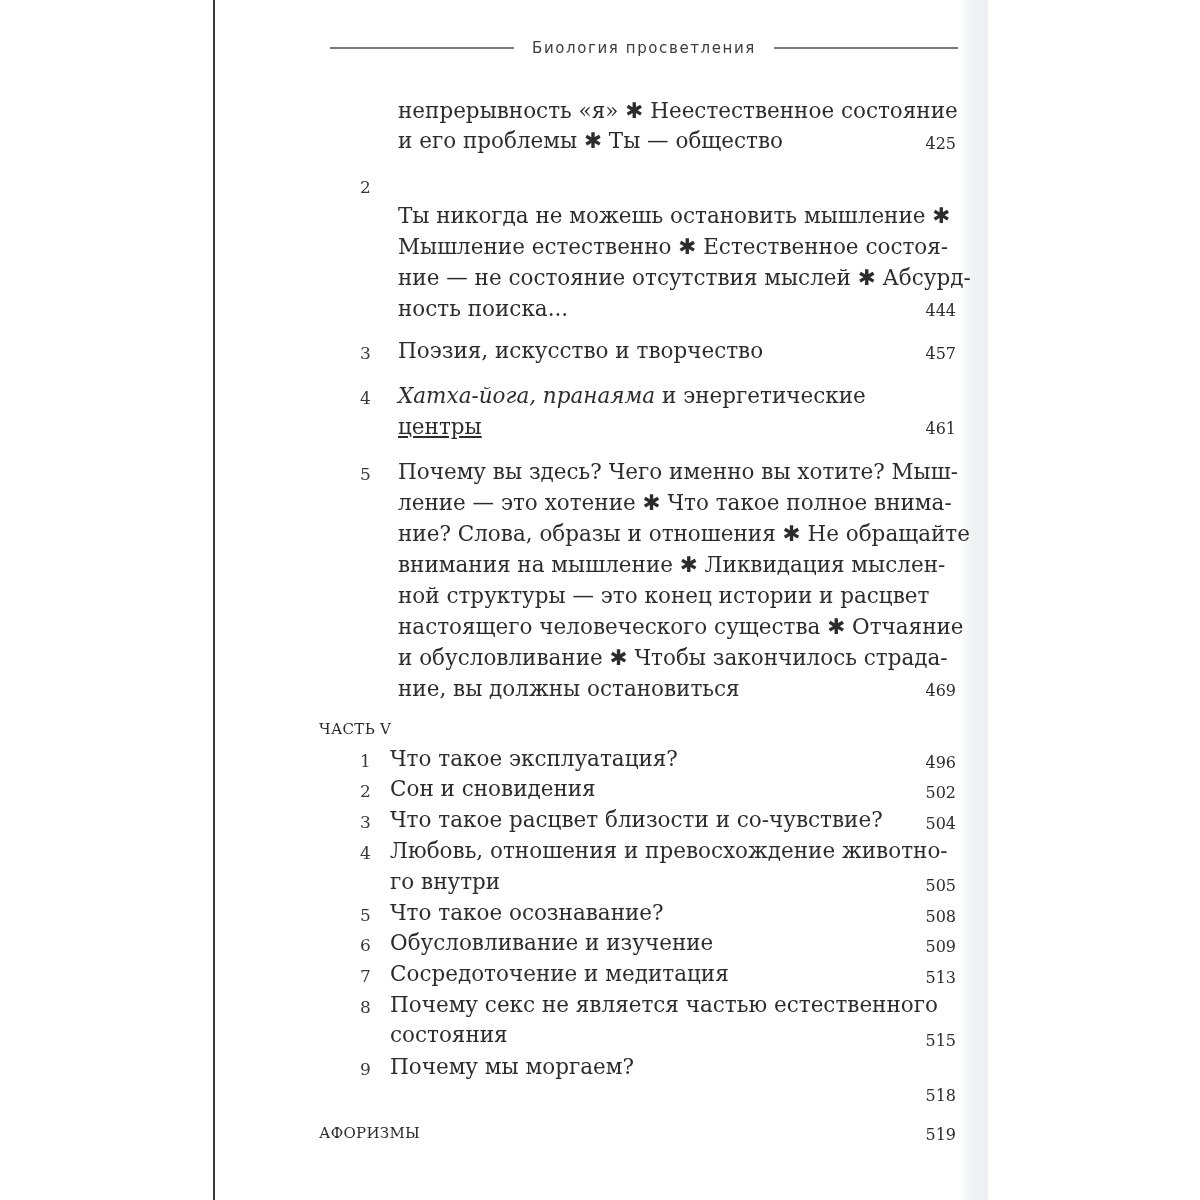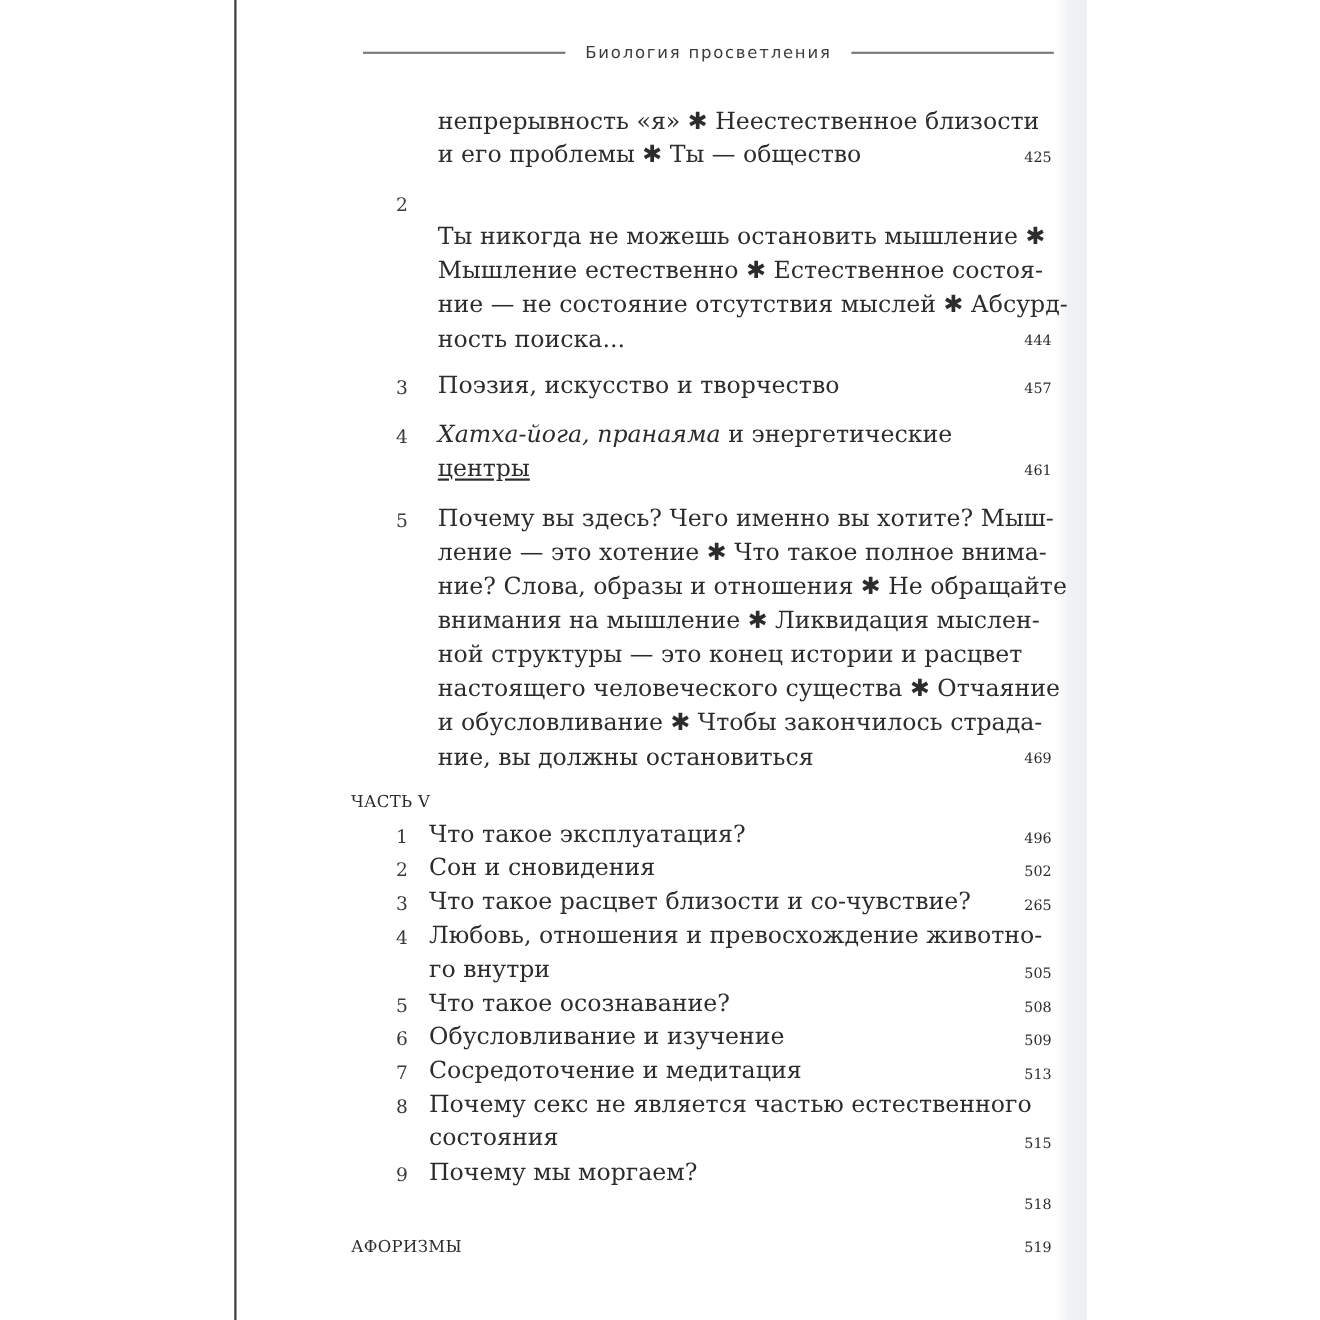--- a/index.html
+++ b/index.html
@@ -22,39 +22,39 @@
     .header .rule { flex:1; height:2px; background:#7a7a7a; }
     .header .title {
       padding:0 18px; font-family:"DejaVu Sans", "Liberation Sans", sans-serif;
       font-size:15px; letter-spacing:1.6px; color:#3c3c3c; white-space:nowrap;
     }
     .toc { position:absolute; left:0; top:0; width:1200px; height:1200px; }
     .line {
       position:absolute; font-size:21.5px; line-height:30px; white-space:nowrap; color:#2c2c2c;
     }
     .num { position:absolute; font-size:17px; line-height:30px; color:#3a3a3a; }
-    .page-num { position:absolute; font-size:13px; line-height:30px; color:#2c2c2c; text-align:right; width:80px; }
+    .page-num { position:absolute; font-size:16px; line-height:30px; color:#2c2c2c; text-align:right; width:80px; }
     .part { position:absolute; left:319px; font-size:15px; line-height:30px; letter-spacing:0.3px; color:#2c2c2c; }
     .it { font-style:italic; }
   </style>
 </head>
 <body>
 
 <div class="page"></div>
 <div class="page-edge"></div>
 
 <div class="header">
   <div class="rule"></div>
   <div class="title">Биология просветления</div>
   <div class="rule"></div>
 </div>
 
 <div class="toc">
 
-  <div class="line" style="left:398px;top:96px;">непрерывность «я» ✱ Неестественное близости</div>
+  <div class="line" style="left:398px;top:96px;">непрерывность «я» ✱ Неестественное состояние</div>
   <div class="line" style="left:398px;top:126px;">и его проблемы ✱ Ты — общество</div>
   <div class="page-num" style="left:876px;top:129px;">425</div>
 
   <div class="num" style="left:360px;top:172px;">2</div>
   <div class="line" style="left:398px;top:201px;">Ты никогда не можешь остановить мышление ✱</div>
   <div class="line" style="left:398px;top:232px;">Мышление естественно ✱ Естественное состоя-</div>
   <div class="line" style="left:398px;top:263px;">ние — не состояние отсутствия мыслей ✱ Абсурд-</div>
   <div class="line" style="left:398px;top:294px;">ность поиска...</div>
   <div class="page-num" style="left:876px;top:296px;">444</div>
 
@@ -83,21 +83,21 @@
   <div class="num" style="left:360px;top:746px;">1</div>
   <div class="line" style="left:390px;top:744px;">Что такое эксплуатация?</div>
   <div class="page-num" style="left:876px;top:748px;">496</div>
 
   <div class="num" style="left:360px;top:776px;">2</div>
   <div class="line" style="left:390px;top:774px;">Сон и сновидения</div>
   <div class="page-num" style="left:876px;top:778px;">502</div>
 
   <div class="num" style="left:360px;top:807px;">3</div>
   <div class="line" style="left:390px;top:805px;">Что такое расцвет близости и со-чувствие?</div>
-  <div class="page-num" style="left:876px;top:809px;">265</div>
+  <div class="page-num" style="left:876px;top:809px;">504</div>
 
   <div class="num" style="left:360px;top:838px;">4</div>
   <div class="line" style="left:390px;top:836px;">Любовь, отношения и превосхождение животно-</div>
   <div class="line" style="left:390px;top:867px;">го внутри</div>
   <div class="page-num" style="left:876px;top:871px;">505</div>
 
   <div class="num" style="left:360px;top:900px;">5</div>
   <div class="line" style="left:390px;top:898px;">Что такое осознавание?</div>
   <div class="page-num" style="left:876px;top:902px;">508</div>
 

